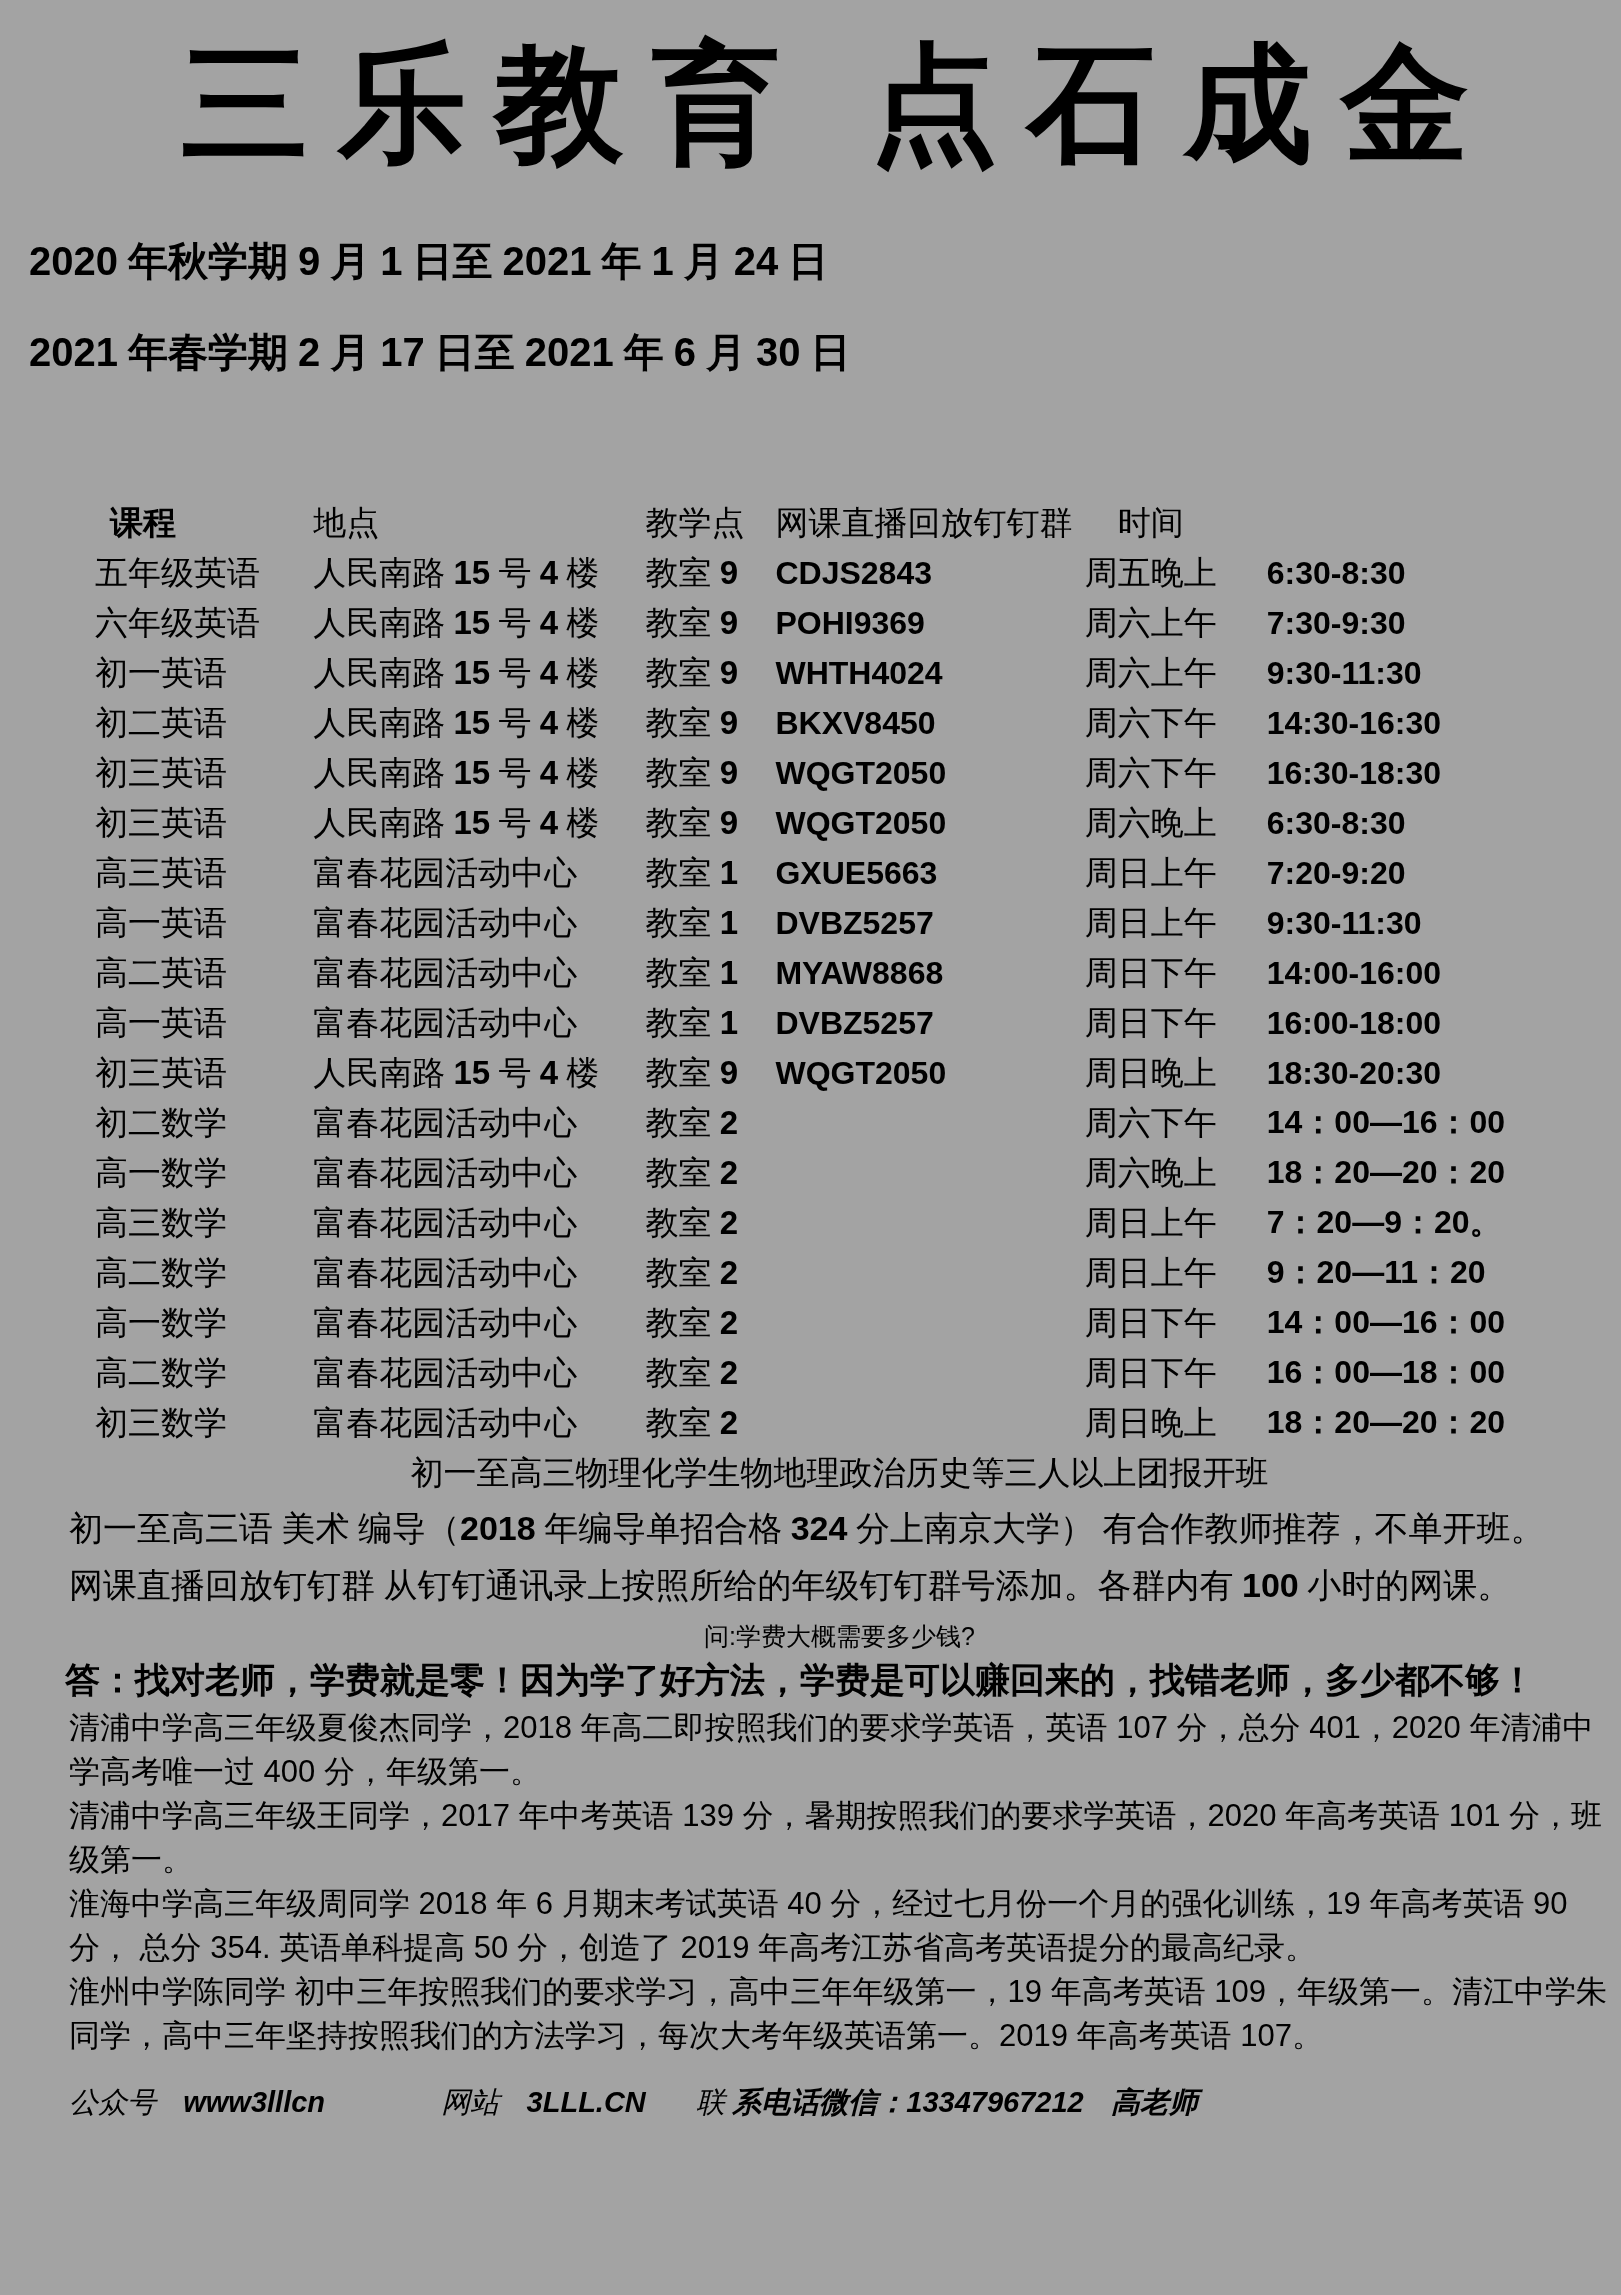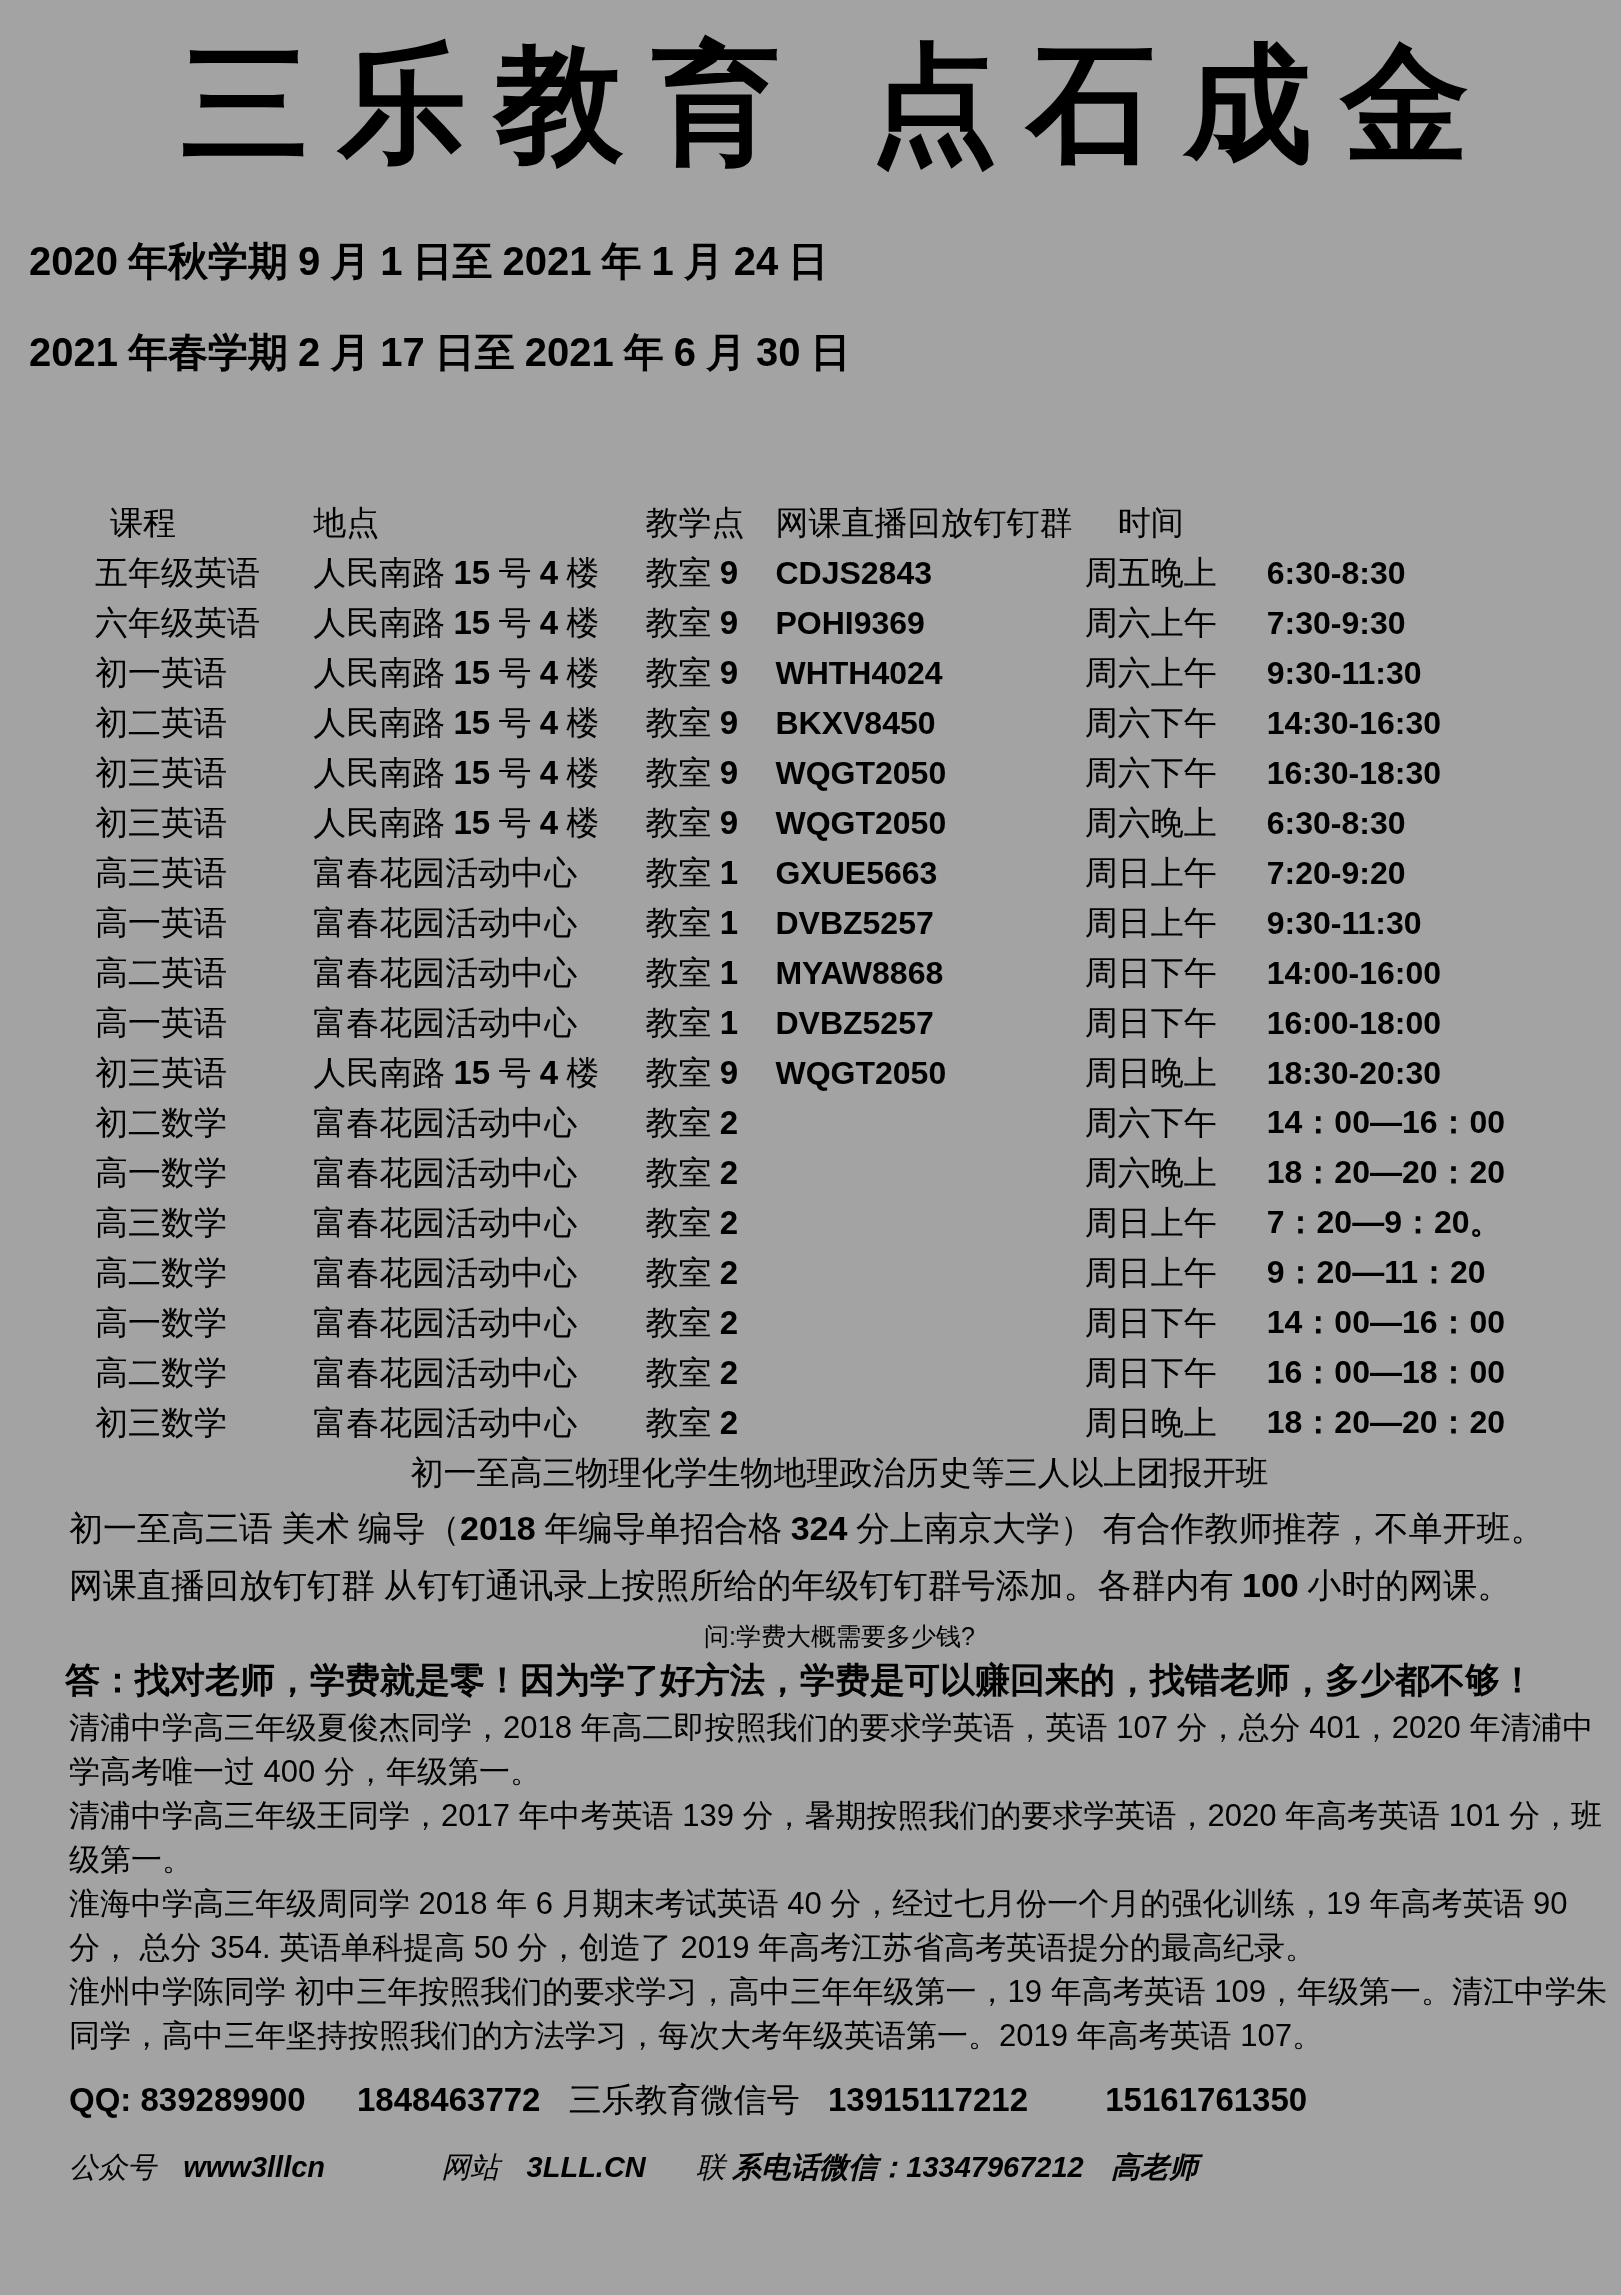--- a/index.html
+++ b/index.html
@@ -16,21 +16,21 @@
     white-space:nowrap;
   }
   .dates{margin-top:38px;text-align:left;font-weight:bold;}
   .date-line{font-size:40px;line-height:91px;white-space:nowrap;}
 
   table.schedule{margin:100px 0 0 41px;border-collapse:collapse;table-layout:fixed;width:1516px;}
   .schedule th,.schedule td{
     height:50px;padding:0;font-weight:normal;text-align:left;
     font-size:33px;white-space:nowrap;overflow:visible;vertical-align:middle;
   }
-  .schedule th.c-course{padding-left:40px;}
+  .schedule th.c-course{padding-left:40px;font-weight:bold;}
   .schedule td.c-course{padding-left:25px;}
   .schedule .c-day{text-align:center;}
   .schedule .c-time{}
   .schedule td.c-group{font-family:"Liberation Sans","DejaVu Sans",sans-serif;font-weight:bold;font-size:32px;}
   .schedule td.c-time{font-family:"Liberation Sans","DejaVu Sans",sans-serif;font-weight:bold;font-size:32px;}
 
   .note-center{text-align:center;font-size:33px;line-height:48px;margin:1.4px 40px 0;}
   .note{font-size:34px;line-height:53px;margin:4.3px 40px 0;white-space:nowrap;}
   .question{text-align:center;font-family:"Liberation Sans","DejaVu Sans",sans-serif;font-size:25px;line-height:42px;margin-top:2.9px;}
   .answer{font-family:"Liberation Sans","DejaVu Sans",sans-serif;font-weight:bold;font-size:35px;line-height:46px;margin:0 36px;white-space:nowrap;}
@@ -233,27 +233,20 @@
 
   <div class="answer">答：找对老师，学费就是零！因为学了好方法，学费是可以赚回来的，找错老师，多少都不够！</div>
 
   <div class="testimonials">
     <p>清浦中学高三年级夏俊杰同学，2018 年高二即按照我们的要求学英语，英语 107 分，总分 401，2020 年清浦中学高考唯一过 400 分，年级第一。</p>
     <p>清浦中学高三年级王同学，2017 年中考英语 139 分，暑期按照我们的要求学英语，2020 年高考英语 101 分，班级第一。</p>
     <p>淮海中学高三年级周同学 2018 年 6 月期末考试英语 40 分，经过七月份一个月的强化训练，19 年高考英语 90 分， 总分 354. 英语单科提高 50 分，创造了 2019 年高考江苏省高考英语提分的最高纪录。</p>
     <p>淮州中学陈同学 初中三年按照我们的要求学习，高中三年年级第一，19 年高考英语 109，年级第一。清江中学朱同学，高中三年坚持按照我们的方法学习，每次大考年级英语第一。2019 年高考英语 107。</p>
   </div>
 
-  <div class="footer-qq">
-    <span class="fb gap-m">QQ: 839289900</span>
-    <span class="fb gap-s">1848463772</span>
-    <span class="gap-s">三乐教育微信号</span>
-    <span class="fb gap-l">13915117212</span>
-    <span class="fb">15161761350</span>
-  </div>
 
   <div class="footer-last">
     <span class="gap-s">公众号</span>
     <span class="fb gap-xl">www3lllcn</span>
     <span class="gap-s">网站</span>
     <span class="fb gap-m">3LLL.CN</span>
     <span>联</span>
     <span class="fb gap-s">系电话微信：13347967212</span>
     <span class="fb">高老师</span>
   </div>

